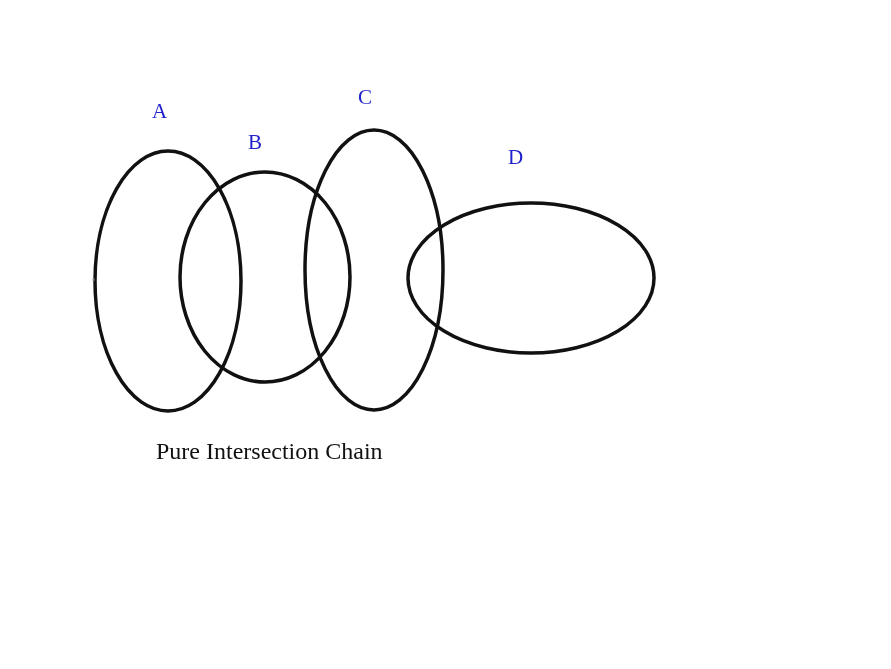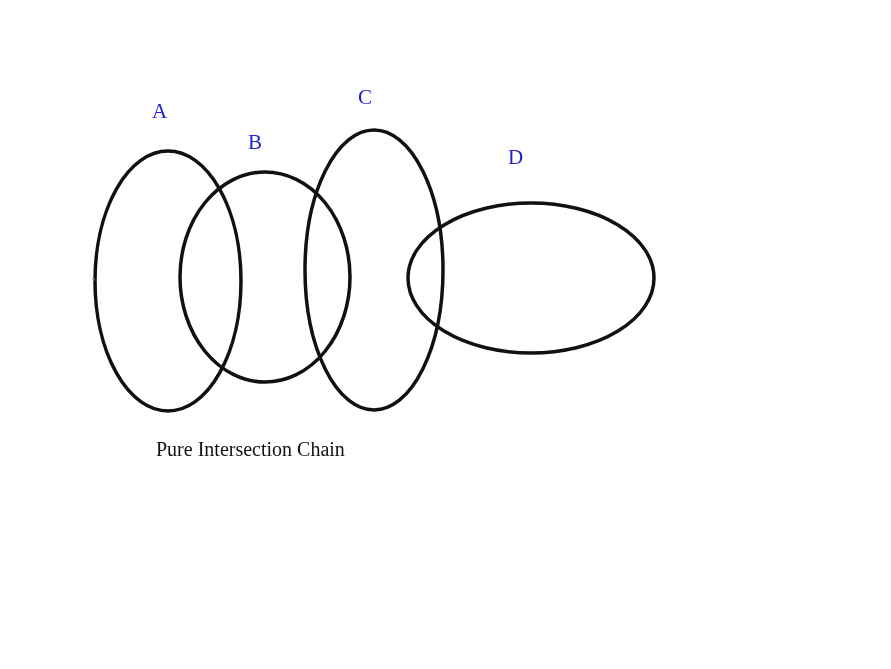--- a/index.html
+++ b/index.html
@@ -27,21 +27,21 @@
     font-size: 21px;
     font-weight: 400;
     font-family: "Liberation Serif", serif;
     line-height: 1;
     user-select: none;
   }
   .caption {
     position: absolute;
     left: 156px;
     top: 437px;
-    font-size: 20px;
+    font-size: 24px;
     color: #111111;
     font-family: "Liberation Serif", serif;
     line-height: 1.2;
     user-select: none;
   }
   .edge-artifact {
     position: absolute;
     left: 92px;
     top: 278px;
     width: 3px;

